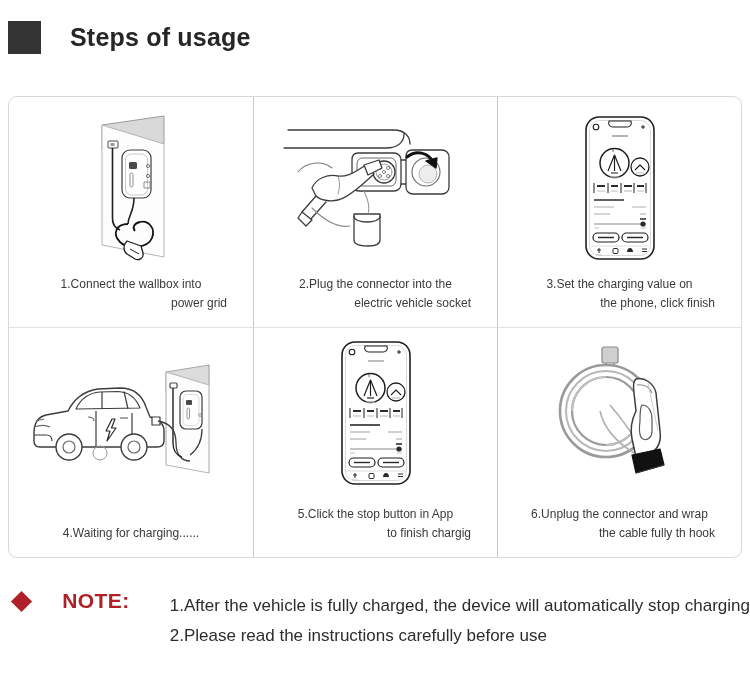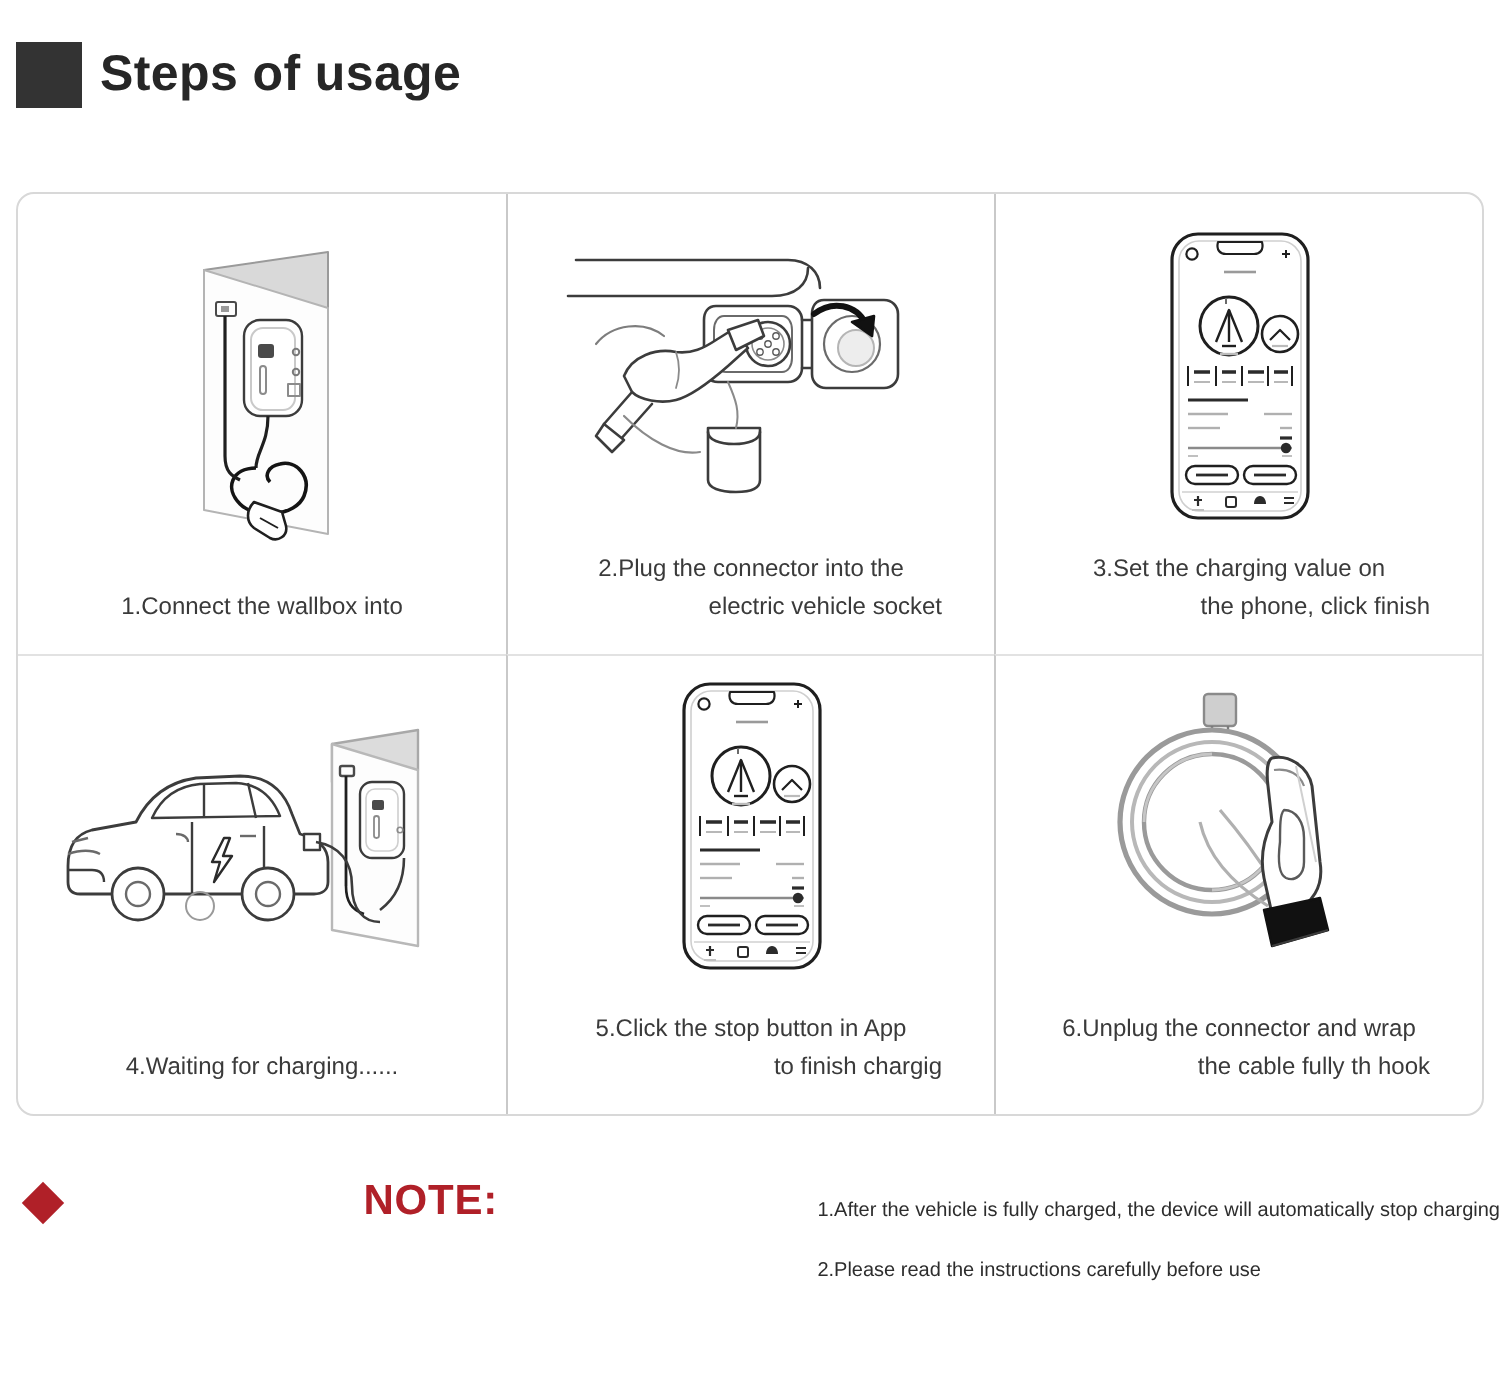--- a/index.html
+++ b/index.html
@@ -10,21 +10,21 @@
     color:#2b2b2b;
     overflow:hidden;
     position:relative;
   }
 
   
   .header{
     position:absolute;
     left:0;top:14px;
     width:694px;height:46px;
-    display:flex;align-items:center;
+    display:flex;align-items:center;gap:20px;
   }
   .header-square{
     width:33px;height:33px;
     background:#333333;
     margin-left:8px;
     flex:0 0 auto;
   }
   .header-title{
     font-size:25px;
     font-weight:bold;
@@ -109,21 +109,21 @@
     margin-left:7px;
     letter-spacing:.4px;
     white-space:nowrap;
     line-height:26px;
   }
   .note-lines{
     margin-left:14px;
     padding-top:3px;
   }
   .note-line{
-    font-size:10px;
+    font-size:17px;
     line-height:30px;
     color:#2d2d2d;
     white-space:nowrap;
   }
 </style>
 </head>
 <body>
 
 <div class="header">
   <div class="header-square"></div>
@@ -163,20 +163,21 @@
             <path d="M72 116 C60 116 56 126 64 134 C72 142 92 140 96 130 C100 120 92 112 84 114 C78 115 76 120 79 123" stroke="#141414" stroke-width="1.8"></path>
 
             <path d="M71 133 C67 137 67 143 71 146 L79 151 C83 153 88 150 87 145 L85 138 Z" fill="#fff" stroke="#1f1f1f" stroke-width="1.3"></path>
             <path d="M74 141 l9 5" stroke="#1f1f1f" stroke-width="1"></path>
             <path d="M56.5 110 C56.5 118 60 120 64 122" stroke="#1f1f1f" stroke-width="1.6"></path>
           </g>
         </svg>
       </div>
       <div class="caption">
         <span class="l1">1.Connect the wallbox into</span>
+        <span class="l2">power grid</span>
       </div>
     </div>
 
     <div class="cell col-b row-1">
       <div class="art">
         <svg width="200" height="160" viewBox="0 0 200 160">
           <g fill="none" stroke="#3c3c3c" stroke-width="1.3" stroke-linejoin="round" stroke-linecap="round">
 
             <path d="M12 22 L118 22 C128 22 134 28 134 36" stroke="#3c3c3c"></path>
             <path d="M8 40 L110 40 C122 40 128 34 128 26" stroke="#3c3c3c"></path>

